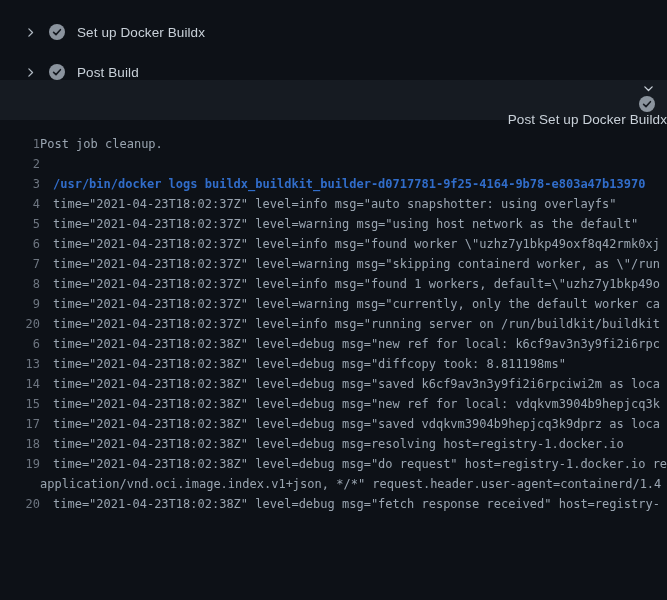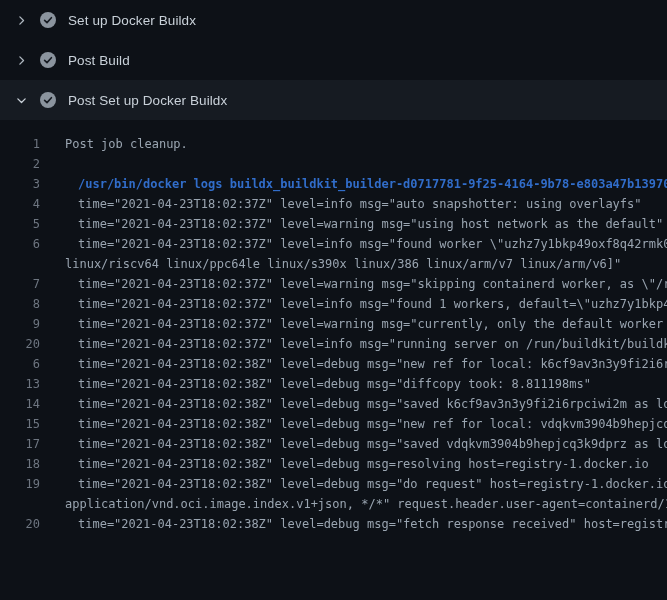--- a/index.html
+++ b/index.html
@@ -4,44 +4,44 @@
 <style>
   html,body{margin:0;padding:0;}
   body{
     width:667px;height:600px;overflow:hidden;
     background:#0d1117;
     font-family:"Liberation Sans","DejaVu Sans",sans-serif;
     -webkit-font-smoothing:antialiased;
   }
   .steps{width:667px;}
   .step-row{
-    height:40px;display:flex;align-items:center;
-    padding-left:15px;box-sizing:border-box;cursor:pointer;
+    height:40px;display:flex;align-items:flex-end;
+    padding-left:24px;box-sizing:border-box;cursor:pointer;
   }
-  .step-row.expanded{background:#161b22;}
+  .step-row.expanded{background:#161b22;flex-direction:column;}
   .chev{width:13px;height:16px;margin-right:12px;display:flex;align-items:center;justify-content:center;flex:none;}
   .chev svg{display:block;}
   .status{width:16px;height:16px;margin-right:12px;flex:none;}
   .step-label{
     font-size:13.5px;color:#c9d1d9;letter-spacing:.1px;
     white-space:nowrap;
   }
   
   .log{
     padding-top:14px;
     font-family:"DejaVu Sans Mono","Liberation Mono",monospace;
     font-size:12px;line-height:20px;
     color:#9aa5b1;
   }
   .log-row{display:flex;white-space:pre;}
   .num{
     width:40px;flex:none;text-align:right;color:#6e7681;
     user-select:none;cursor:pointer;
   }
-  .text{margin-left:25px;white-space:pre;}
+  .text{white-space:pre;}
   .log-row.k-step .text, .log-row.k-command .text{padding-left:13px;}
   .log-row.k-command .text{color:#316dca;font-weight:bold;}
   .toggle{color:#9aa5b1;font-size:9px;margin-right:6px;cursor:pointer;display:inline-block;transform:translateY(-1px);}
 </style>
 </head>
 <body>
 
 <div class="steps" id="sections">
   <div class="step-row">
     <span class="chev">
@@ -112,24 +112,20 @@
   <div class="log-row k-step">
     <span class="num">5</span>
     <span class="text">time="2021-04-23T18:02:37Z" level=warning msg="using host network as the default"</span>
   </div>
 
   <div class="log-row k-step">
     <span class="num">6</span>
     <span class="text">time="2021-04-23T18:02:37Z" level=info msg="found worker \"uzhz7y1bkp49oxf8q42rmk0xj</span>
   </div>
 
-  <div class="log-row k-wrap">
-    <span class="num"></span>
-    <span class="text">linux/riscv64 linux/ppc64le linux/s390x linux/386 linux/arm/v7 linux/arm/v6]"</span>
-  </div>
 
   <div class="log-row k-step">
     <span class="num">7</span>
     <span class="text">time="2021-04-23T18:02:37Z" level=warning msg="skipping containerd worker, as \"/run</span>
   </div>
 
   <div class="log-row k-step">
     <span class="num">8</span>
     <span class="text">time="2021-04-23T18:02:37Z" level=info msg="found 1 workers, default=\"uzhz7y1bkp49o</span>
   </div>

